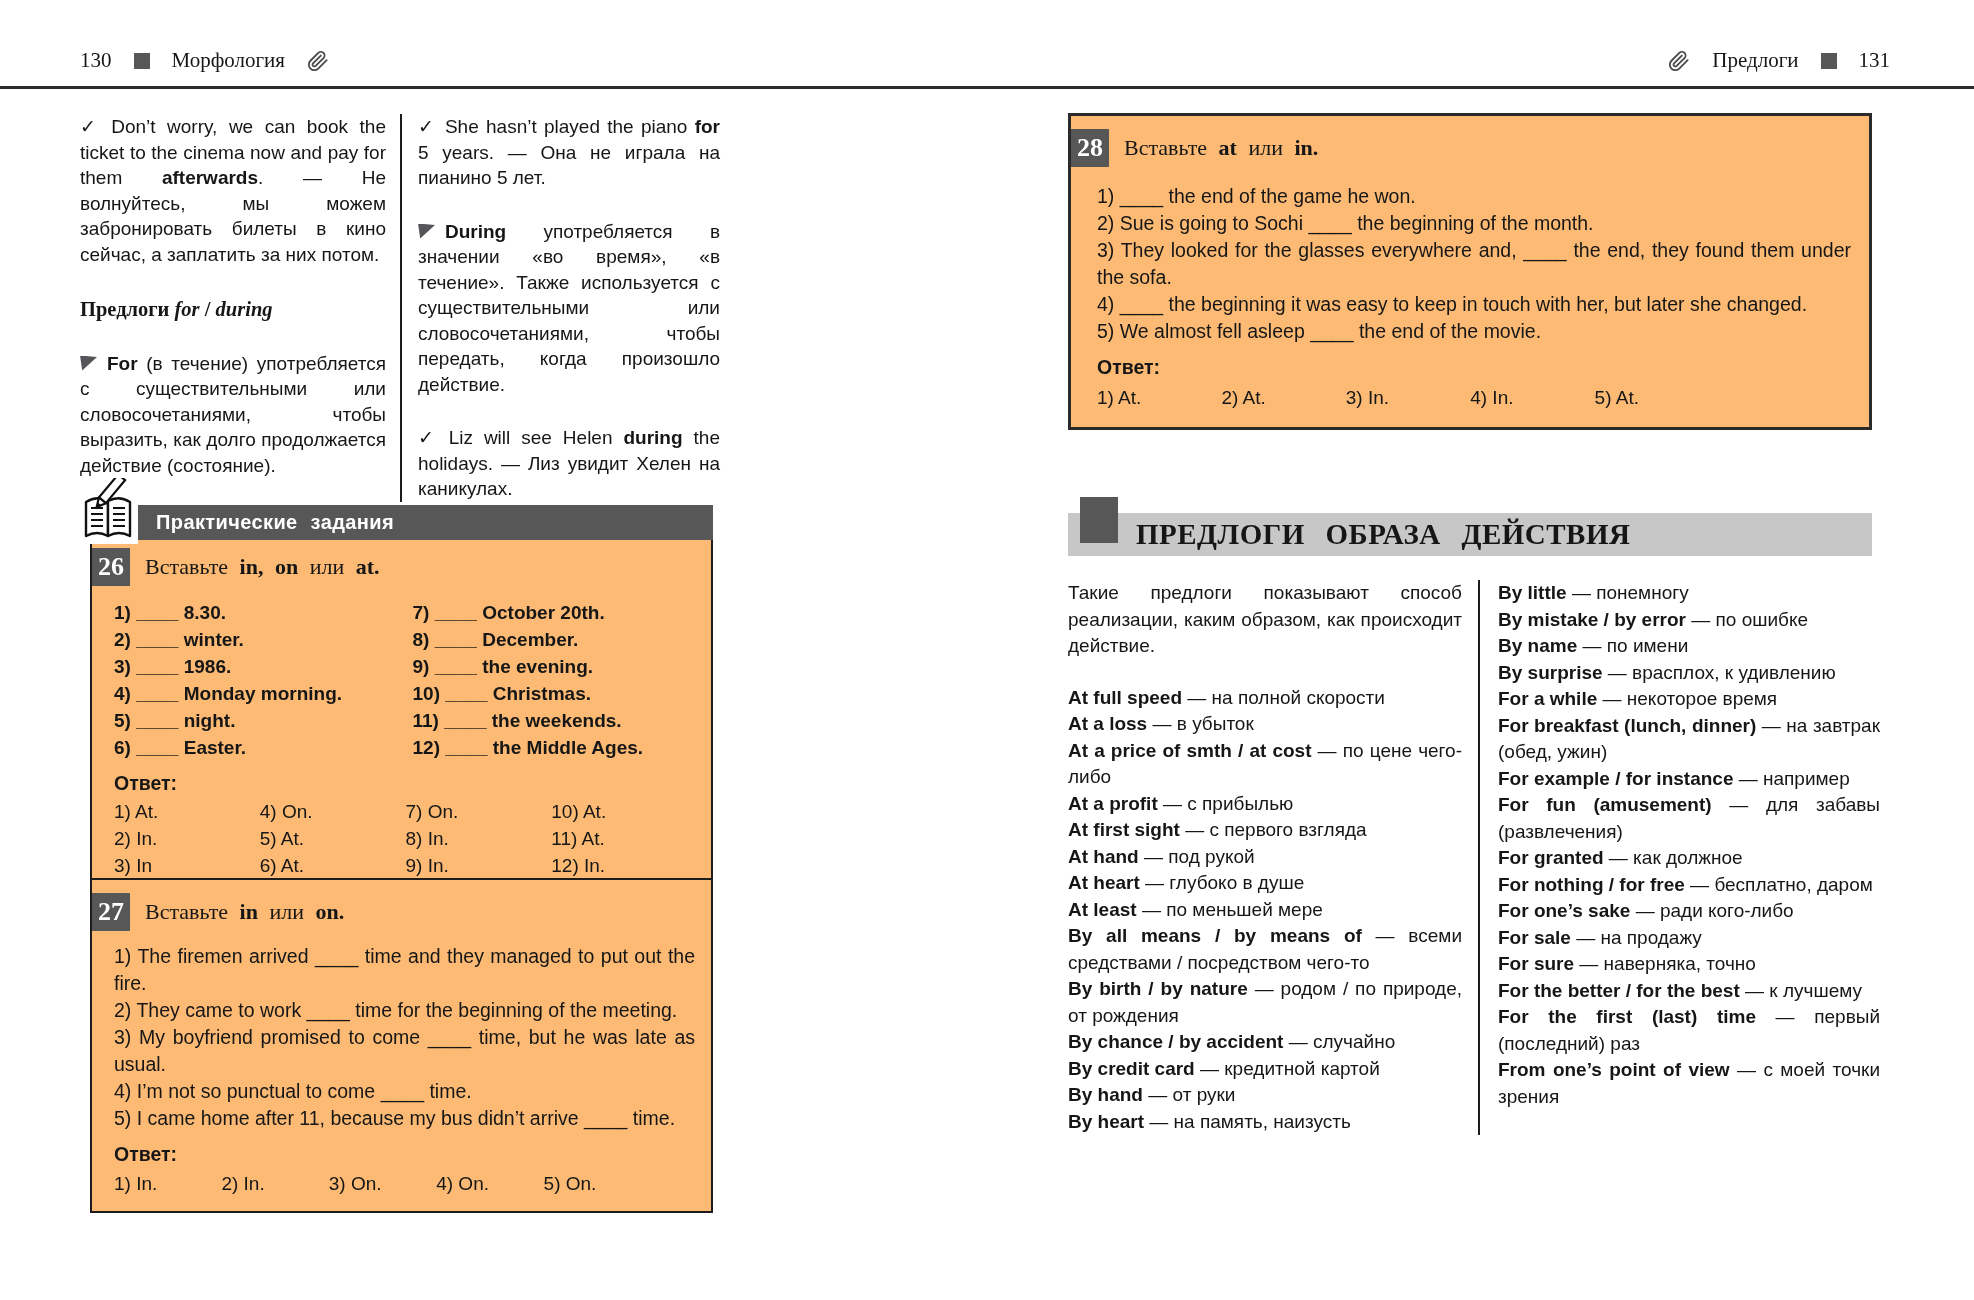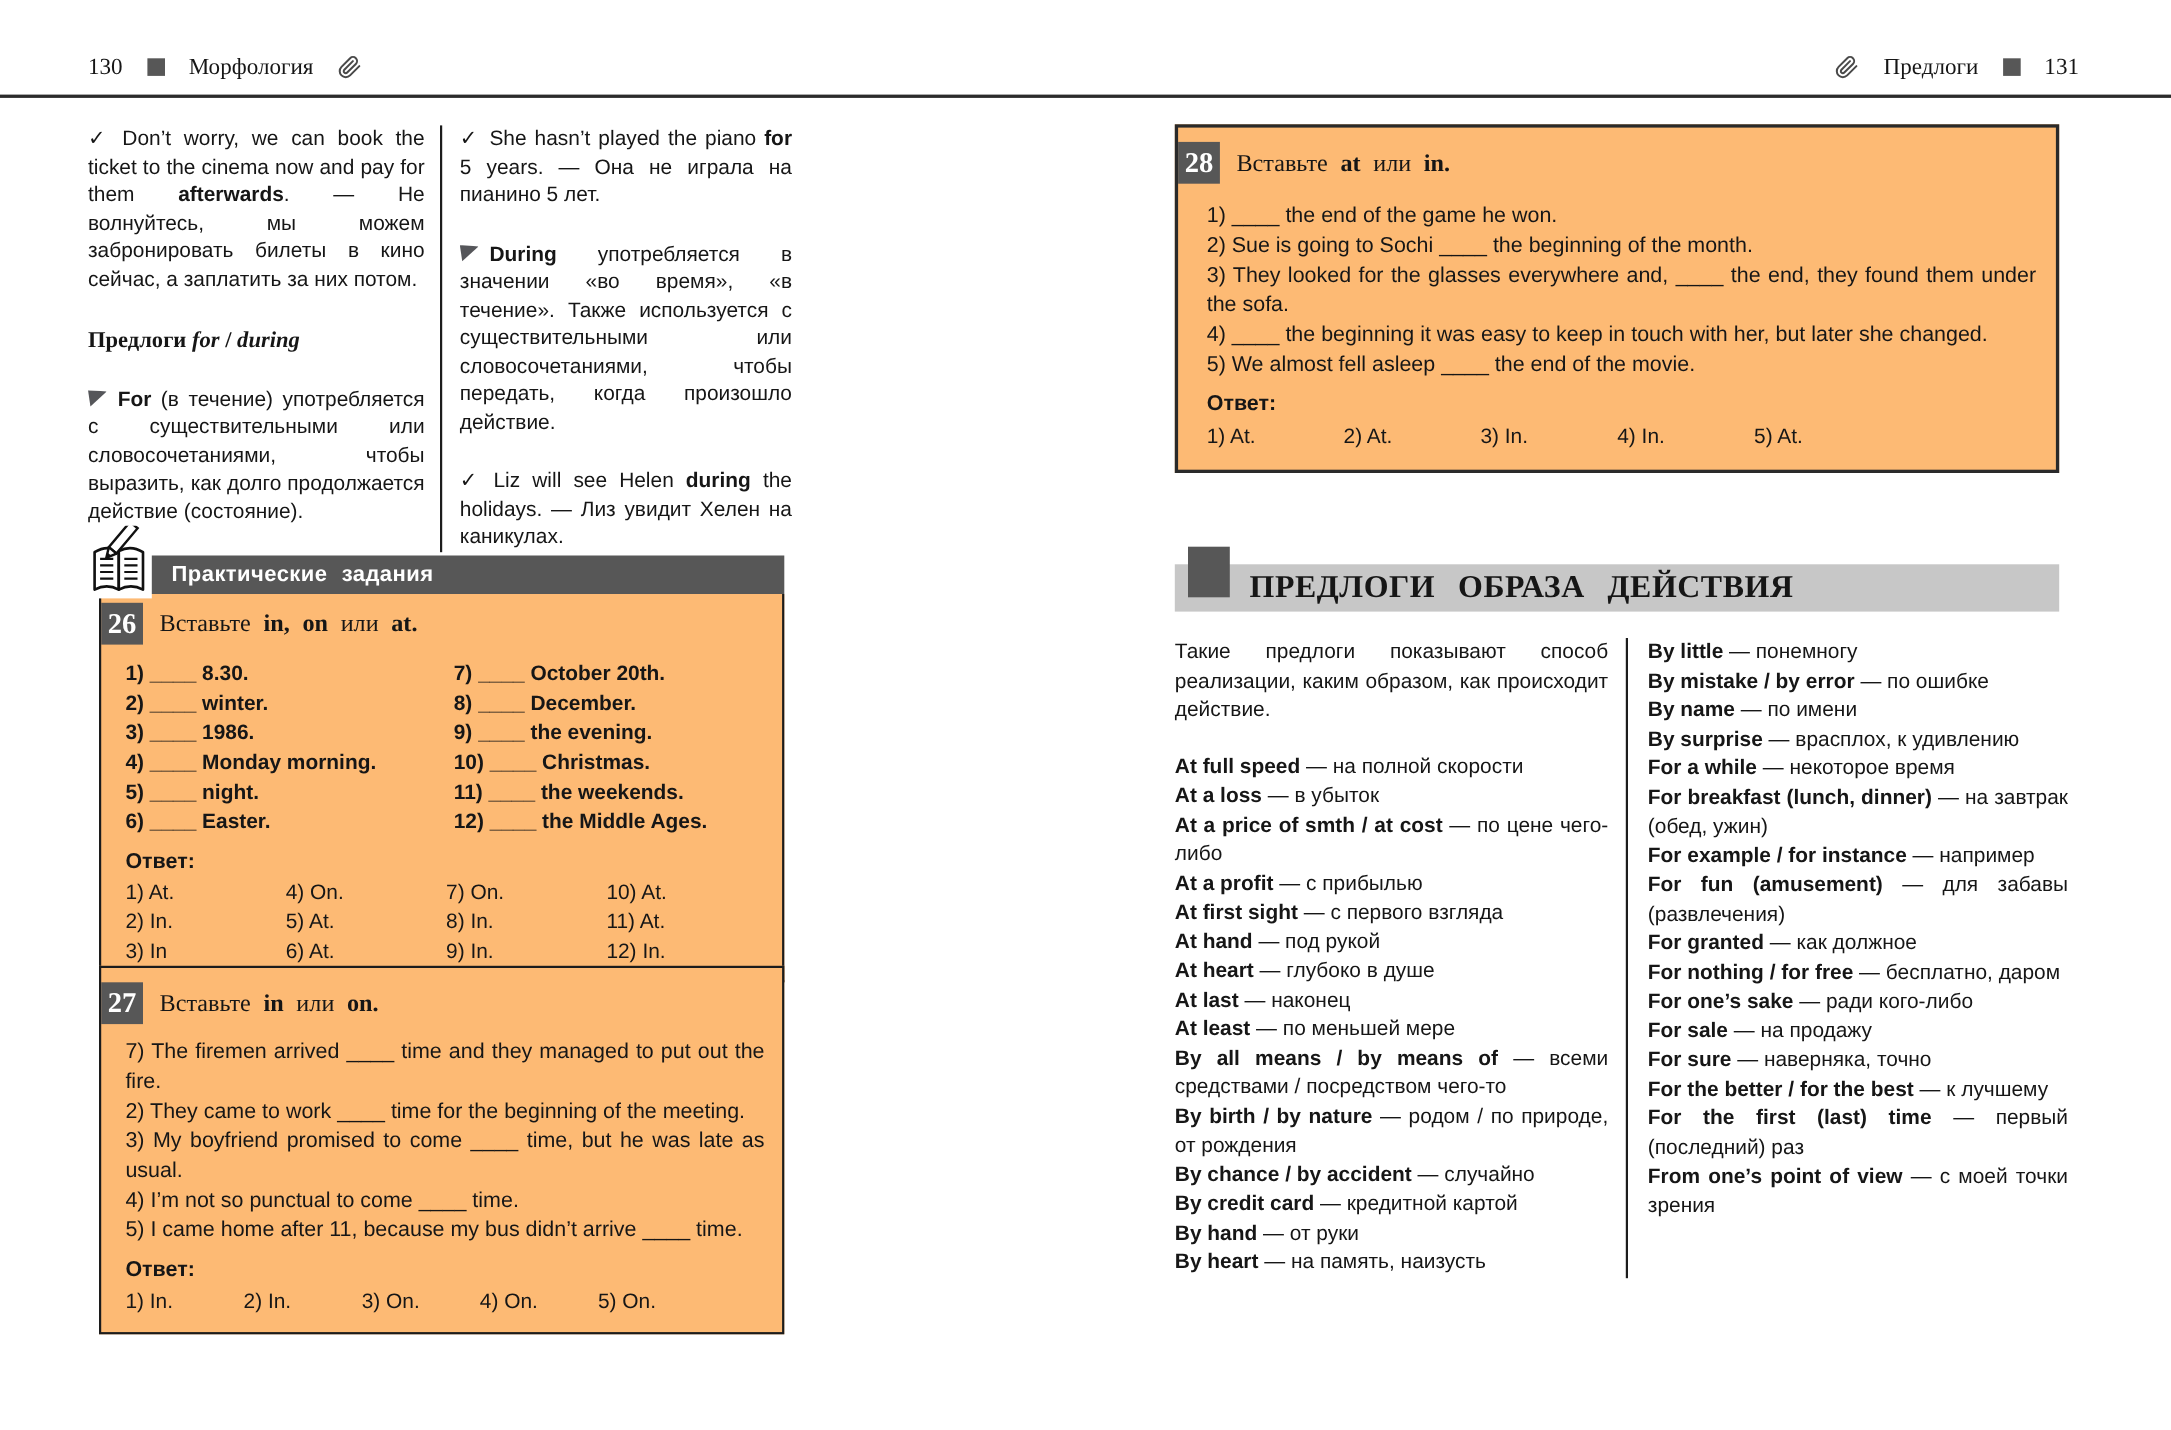--- a/index.html
+++ b/index.html
@@ -164,21 +164,21 @@
       <div class="ans-item">12) In.</div>
     </div>
 </div>
 
 <div class="exbox box27">
   <div class="ex-head">
     <span class="badge">27</span>
     <span class="ex-title">Вставьте <b>in</b> или <b>on.</b></span>
   </div>
   <div class="ex-items">
-      <div class="ex-item">7) The firemen arrived ____ time and they managed to put out the fire.</div>
+      <div class="ex-item">1) The firemen arrived ____ time and they managed to put out the fire.</div>
       <div class="ex-item">2) They came to work ____ time for the beginning of the meeting.</div>
       <div class="ex-item">3) My boyfriend promised to come ____ time, but he was late as usual.</div>
       <div class="ex-item">4) I’m not so punctual to come ____ time.</div>
       <div class="ex-item">5) I came home after 11, because my bus didn’t arrive ____ time.</div>
     </div>
   <div class="ans-label">Ответ:</div>
   <div class="ans-row5">
       <div class="ans-item">1) In.</div>
       <div class="ans-item">2) In.</div>
       <div class="ans-item">3) On.</div>
@@ -216,21 +216,20 @@
   <div class="m-col m-col1">
     <p class="m-intro">Такие предлоги показывают способ реализации, каким образом, как происходит действие.</p>
     <div>
         <div class="phrase"><b>At full speed</b> — на полной скорости</div>
         <div class="phrase"><b>At a loss</b> — в убыток</div>
         <div class="phrase"><b>At a price of smth / at cost</b> — по цене чего-либо</div>
         <div class="phrase"><b>At a profit</b> — с прибылью</div>
         <div class="phrase"><b>At first sight</b> — с первого взгляда</div>
         <div class="phrase"><b>At hand</b> — под рукой</div>
         <div class="phrase"><b>At heart</b> — глубоко в душе</div>
-        <div class="phrase"><b>At last</b> — наконец</div>
         <div class="phrase"><b>At least</b> — по меньшей мере</div>
         <div class="phrase"><b>By all means / by means of</b> — всеми средствами / посредством чего-то</div>
         <div class="phrase"><b>By birth / by nature</b> — родом / по природе, от рождения</div>
         <div class="phrase"><b>By chance / by accident</b> — случайно</div>
         <div class="phrase"><b>By credit card</b> — кредитной картой</div>
         <div class="phrase"><b>By hand</b> — от руки</div>
         <div class="phrase"><b>By heart</b> — на память, наизусть</div>
       </div>
   </div>
   <div class="m-col m-col2">

